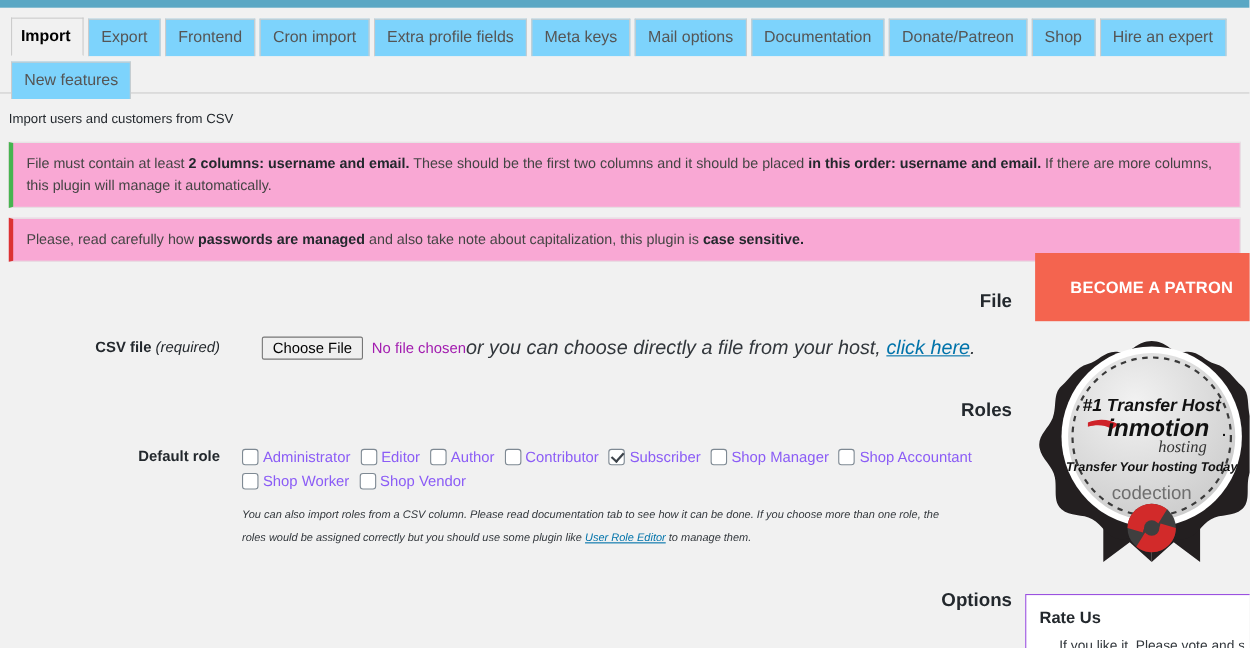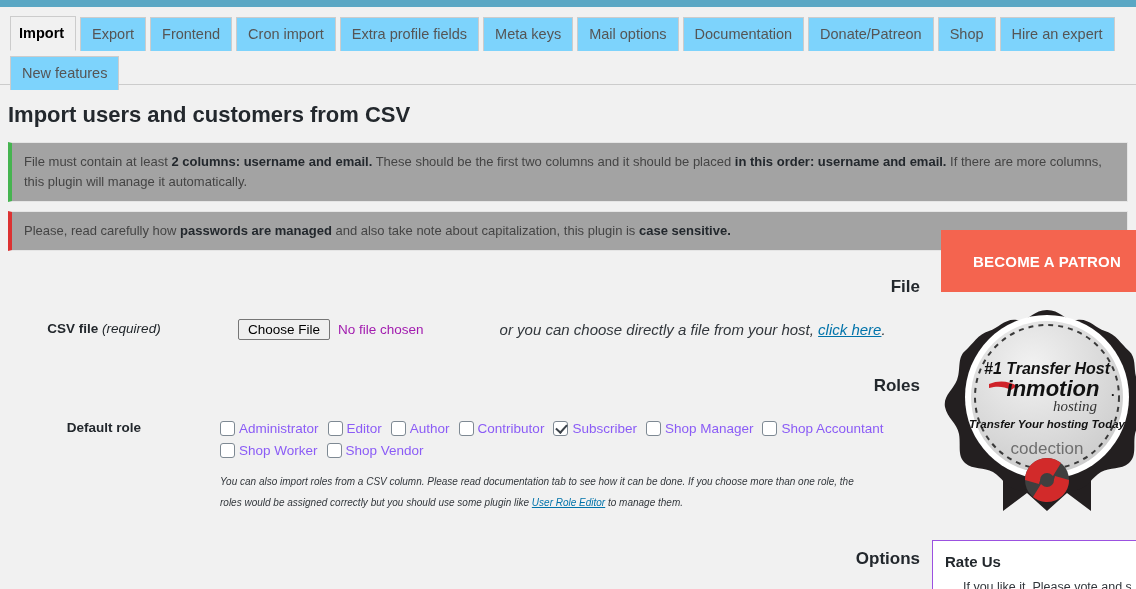--- a/index.html
+++ b/index.html
@@ -54,31 +54,31 @@
   }
   .tabrow2 { margin-top: 5px; }
 
   
   .content {
     position: absolute;
     top: 86px; left: 0;
     width: 920px;
   }
   h1.page-title {
-    font-size: 22px;
-    font-weight: 700;
+    font-size: 12px;
+    font-weight: 400;
     color: #23282d;
     margin: 15px 0 12px 8px;
     line-height: 1.3;
   }
 
   
   .notice {
     position: relative;
-    background: #a3a3a3;
+    background: #f9a8d4;
     border: 1px solid #e5e5e5;
     border-left-width: 4px;
     margin: 0 0 9px 8px;
     padding: 1px 12px;
     width: 1120px;
     font-size: 13px;
     line-height: 1.55;
     color: #444;
   }
   .notice p { margin: 8px 0; }
@@ -90,21 +90,21 @@
   h2.section {
     font-size: 17px;
     font-weight: 600;
     color: #23282d;
     margin: 26px 0 12px 8px;
     text-align: right;
   }
   .form-table { width: 920px; border-collapse: collapse; }
   .form-table th {
     width: 210px;
-    text-align: center;
+    text-align: right;
     vertical-align: top;
     font-size: 13.5px;
     font-weight: 700;
     color: #23282d;
     padding: 12px 10px 12px 8px;
   }
   .form-table th .req { font-weight: 400; font-style: italic; }
   .form-table td {
     vertical-align: top;
     padding: 10px 10px;
@@ -119,23 +119,22 @@
     font-size: 13.5px;
     background: #efefef;
     border: 1px solid #767676;
     border-radius: 2px;
     padding: 2px 9px;
     color: #000;
     cursor: pointer;
   }
   .file-name { margin-left: 8px; color: #a21caf; font-size: 13.5px; }
   .host-hint {
-    margin-left: 76px;
     font-style: italic;
-    font-size: 15px;
+    font-size: 18px;
     color: #32373c;
     white-space: nowrap;
   }
   a.link { color: #0073aa; text-decoration: underline; cursor: pointer; }
 
   
   .roles-line { line-height: 22px; white-space: nowrap; font-size: 13.5px; }
   .cb {
     -webkit-appearance: none; appearance: none;
     width: 15px; height: 15px;

